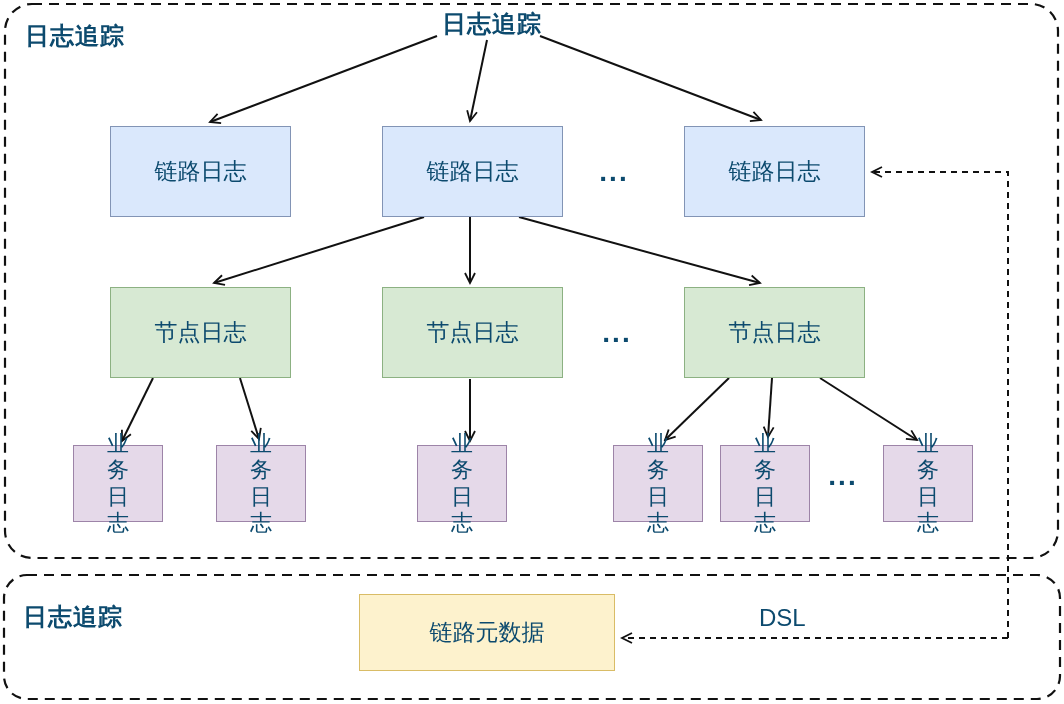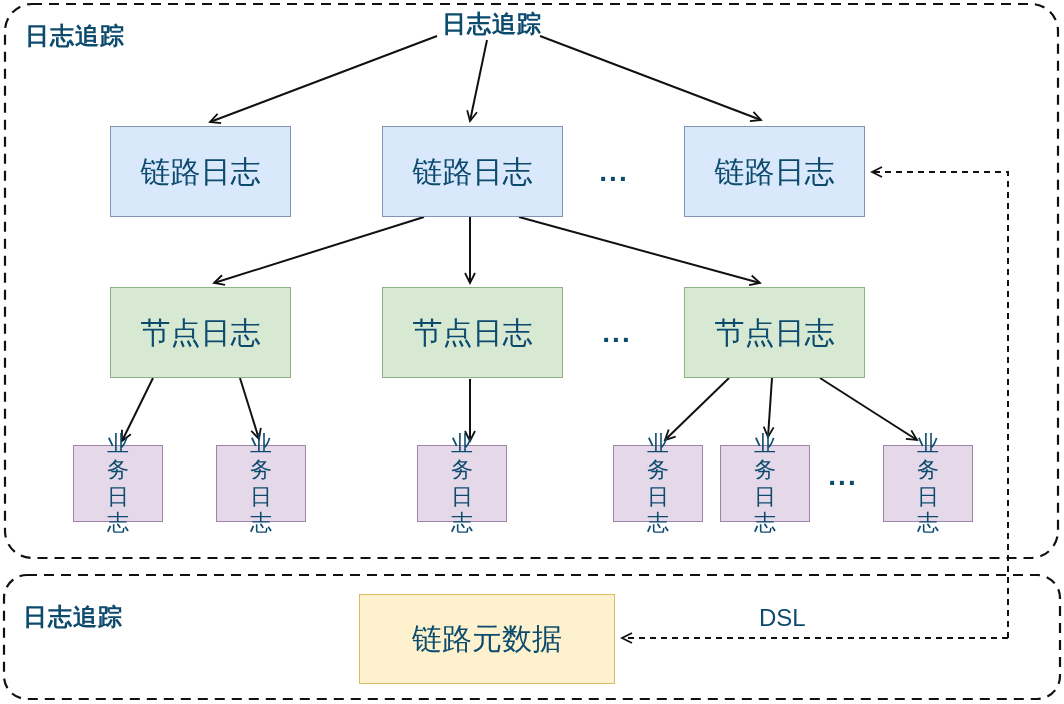--- a/index.html
+++ b/index.html
@@ -18,21 +18,21 @@
   .edge  { fill: none; stroke: #111111; stroke-width: 2; }
   .edge.dashed { stroke-dasharray: 6 5; }
 
   .box {
     position: absolute;
     box-sizing: border-box;
     display: flex;
     align-items: center;
     justify-content: center;
     text-align: center;
-    font-size: 30px;
+    font-size: 23px;
     line-height: 1.2;
     border: 1.5px solid #555;
     background: #eee;
   }
   .box.blue   { background: var(--link-log-fill, #dae8fc);    border-color: var(--link-log-border, #8294b5); }
   .box.green  { background: var(--node-log-fill, #d7e9d3);    border-color: var(--node-log-border, #8cb182); }
   .box.purple { background: var(--business-log-fill, #e5d9e9);border-color: var(--business-log-border, #9d84a8);
                 font-size: 22px; padding: 0 32px; }
   .box.yellow { background: var(--metadata-fill, #fdf2cd);    border-color: var(--metadata-border, #d9bc66); }
 
@@ -120,17 +120,17 @@
   <div class="ellipsis" style="left:597px; top:319px; width:40px;">...</div>
 
   <div class="box purple" style="left:73px;  top:445px; width:90px; height:77px;">业务日志</div>
   <div class="box purple" style="left:216px; top:445px; width:90px; height:77px;">业务日志</div>
   <div class="box purple" style="left:417px; top:445px; width:90px; height:77px;">业务日志</div>
   <div class="box purple" style="left:613px; top:445px; width:90px; height:77px;">业务日志</div>
   <div class="box purple" style="left:720px; top:445px; width:90px; height:77px;">业务日志</div>
   <div class="box purple" style="left:883px; top:445px; width:90px; height:77px;">业务日志</div>
   <div class="ellipsis" style="left:823px; top:462px; width:40px;">...</div>
 
-  <div class="box yellow" style="left:359px; top:594px; width:256px; height:90px;">链路元数据</div>
+  <div class="box yellow" style="left:359px; top:594px; width:256px; height:77px;">链路元数据</div>
 
   <div class="dsl-label" style="left:759px; top:604px; width:80px;">DSL</div>
 
 </div>
 
 </body></html>

